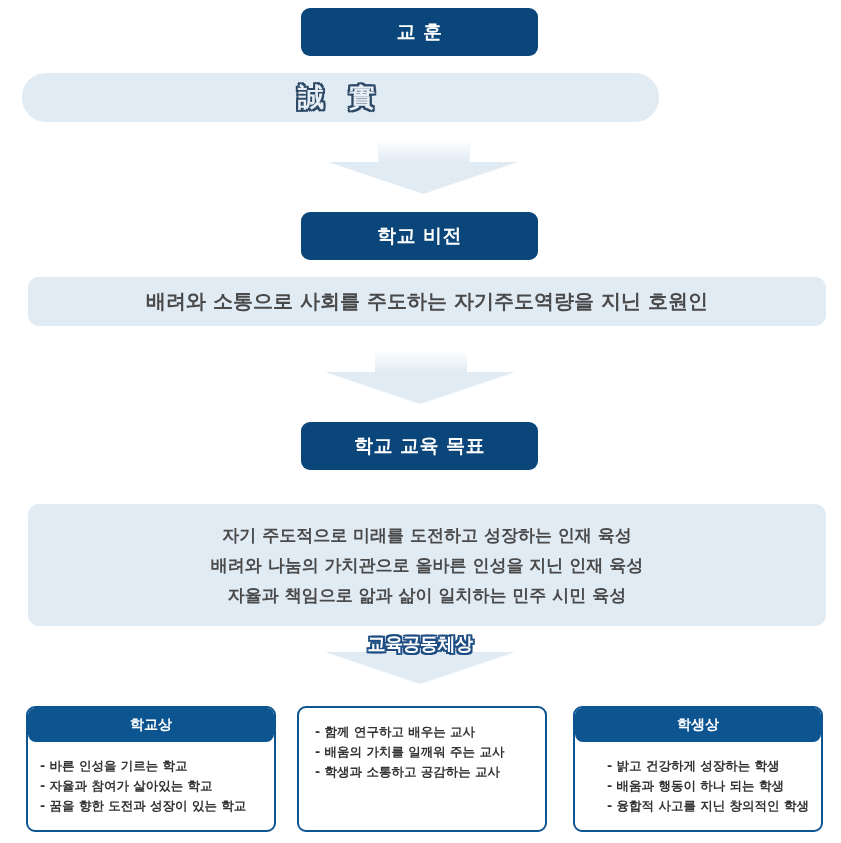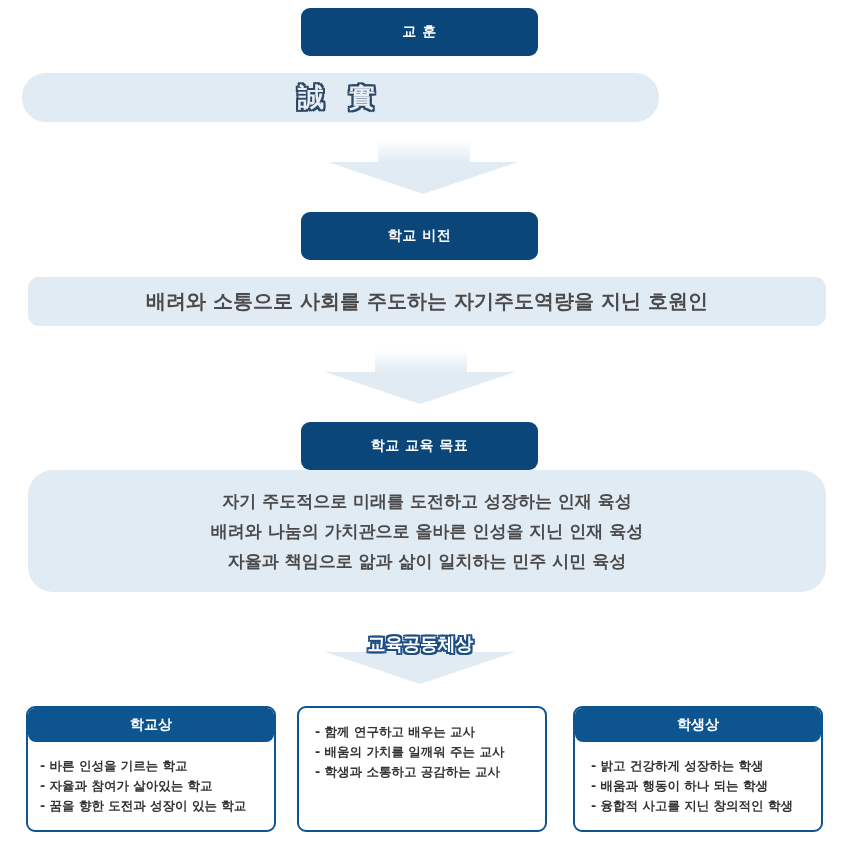--- a/index.html
+++ b/index.html
@@ -5,21 +5,21 @@
   * { box-sizing: border-box; margin: 0; padding: 0; }
   html, body { width: 841px; height: 843px; background: #ffffff; overflow: hidden; }
   body { position: relative; font-family: "DejaVu Sans", "Liberation Sans", sans-serif; }
 
   .pill {
     position: absolute;
     background: #0a4679;
     color: #ffffff;
     border-radius: 9px;
     font-weight: bold;
-    font-size: 14px;
+    font-size: 19px;
     display: flex; align-items: center; justify-content: center;
     letter-spacing: 0.5px;
   }
   .panel {
     position: absolute;
     background: #e1ebf4;
     border-radius: 11px;
     display: flex; flex-direction: column; align-items: center; justify-content: center;
     color: #4a4a4a;
     font-weight: bold;
@@ -94,21 +94,21 @@
 </div>
 
 <div class="arrow" style="left:325px; top:350px;">
   <div class="stem"></div>
     <div class="head"></div>
 </div>
 
 <div class="pill" style="left:301px; top:422px; width:237px; height:48px;">
   <span>학교 교육 목표</span>
 </div>
-<div class="panel" style="left:28px; top:470px; width:798px; height:122px;border-radius:25px;">
+<div class="panel" style="left:28px; top:504px; width:798px; height:122px;">
   <div class="goal-line">자기 주도적으로 미래를 도전하고 성장하는 인재 육성</div>
   <div class="goal-line">배려와 나눔의 가치관으로 올바른 인성을 지닌 인재 육성</div>
   <div class="goal-line">자율과 책임으로 앎과 삶이 일치하는 민주 시민 육성</div>
 </div>
 
 <div class="community-title">교육공동체상</div>
 <div class="arrow" style="left:325px; top:630px; height:55px;">
   <div class="head" style="top:22px;"></div>
 </div>
 
@@ -124,18 +124,18 @@
 <div class="card" style="left:297px;">
   <div class="card-body" style="padding-left:16px;">
     <div class="card-item">- 함께 연구하고 배우는 교사</div>
     <div class="card-item">- 배움의 가치를 일깨워 주는 교사</div>
     <div class="card-item">- 학생과 소통하고 공감하는 교사</div>
   </div>
 </div>
 
 <div class="card" style="left:573px;">
   <div class="card-head">학생상</div>
-  <div class="card-body" style="padding-left:16px;">
+  <div class="card-body" style="padding-left:32px;">
     <div class="card-item">- 밝고 건강하게 성장하는 학생</div>
     <div class="card-item">- 배움과 행동이 하나 되는 학생</div>
     <div class="card-item">- 융합적 사고를 지닌 창의적인 학생</div>
   </div>
 </div>
 
 </body></html>

